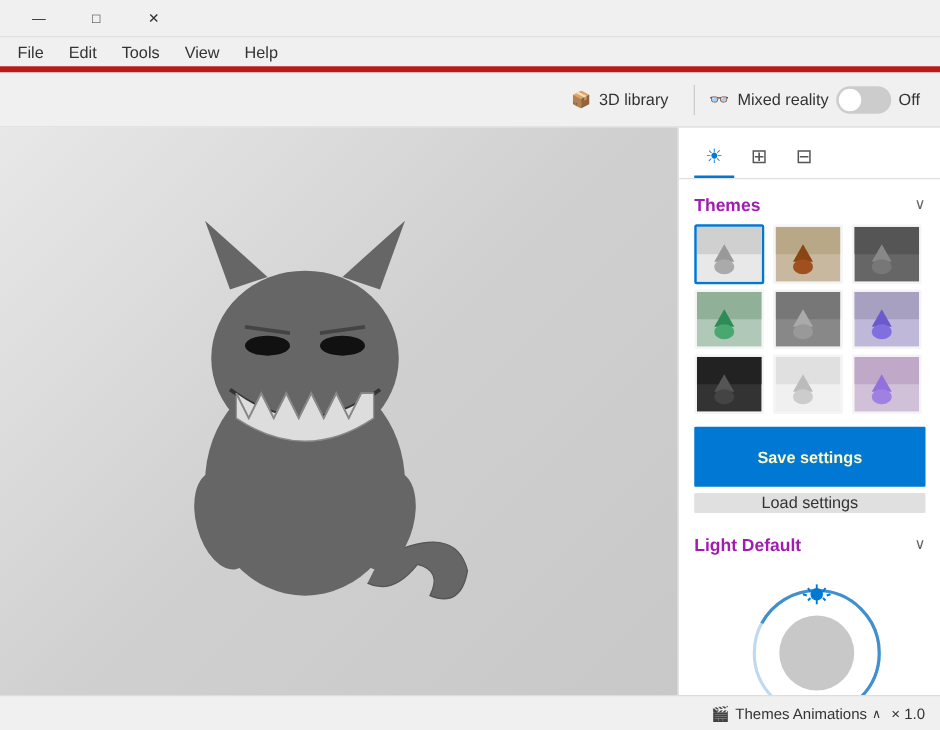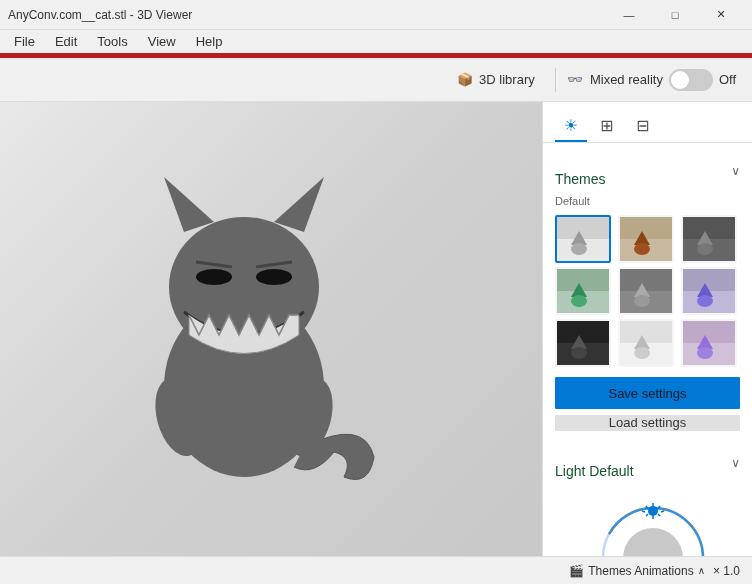--- a/index.html
+++ b/index.html
@@ -119,21 +119,21 @@
 
     
     .panel-content { padding: 12px; flex: 1; }
     .panel-title { font-size: 18px; font-weight: 300; color: #222; margin-bottom: 16px; }
 
     
     .section-header {
       display: flex; justify-content: space-between; align-items: center;
       margin-bottom: 8px; cursor: pointer;
     }
-    .section-title { font-size: 14px; color: #14532d; font-weight: 400; margin-top: 16px; }
+    .section-title { font-size: 14px; color: #a21caf; font-weight: 700; }
     .section-chevron { font-size: 12px; color: #666; }
 
     .section-sublabel { font-size: 11px; color: #666; margin-bottom: 8px; }
 
     
     .theme-grid {
       display: grid;
       grid-template-columns: repeat(3, 1fr);
       gap: 4px;
       margin-bottom: 10px;
@@ -148,24 +148,24 @@
       overflow: hidden;
       position: relative;
     }
     .theme-item.selected { border-color: #0078d4; }
 
     
     .theme-thumb { width: 52px; height: 44px; }
 
     
     .btn-primary {
-      width: 100%; height: 32px;
-      background: #0078d4; color: #0f172a;
+      width: 100%; height: 48px;
+      background: #0078d4; color: #fef9c3;
       border: none; cursor: pointer;
-      font-size: 13px; font-weight: 400;
+      font-size: 13px; font-weight: 700;
       margin-bottom: 4px; border-radius: 1px;
     }
     .btn-secondary {
       width: 100%; height: 16px;
       background: #e0e0e0; color: #333;
       border: none; cursor: pointer;
       font-size: 13px; font-weight: 400;
       border-radius: 1px;
     }
 
@@ -196,21 +196,20 @@
       font-size: 12px;
       color: #333;
     }
     .status-bar-item { display: flex; align-items: center; gap: 4px; cursor: pointer; }
     .status-chevron { font-size: 10px; }
   </style>
 </head>
 <body>
 
 <div class="title-bar">
-  <span class="title-bar-title">AnyConv.com__cat.stl - 3D Viewer</span>
   <div class="title-bar-controls">
     <button class="title-bar-btn">—</button>
     <button class="title-bar-btn">□</button>
     <button class="title-bar-btn close">✕</button>
   </div>
 </div>
 
 <div class="menu-bar">
   <span class="menu-item">File</span>
   <span class="menu-item">Edit</span>
@@ -281,21 +280,20 @@
       <div class="panel-tab">⊟</div>
     </div>
 
     <div class="panel-content">
 
       
       <div class="section-header">
         <span class="section-title">Themes</span>
         <span class="section-chevron">∨</span>
       </div>
-      <div class="section-sublabel">Default</div>
 
       
       <div class="theme-grid">
 
         <div class="theme-item selected">
           <svg class="theme-thumb" viewBox="0 0 52 44">
             <rect width="52" height="44" fill="#e8e8e8"></rect>
             <rect width="52" height="22" fill="#d0d0d0"></rect>
             <polygon points="14,28 22,14 30,28" fill="#999"></polygon>
             <ellipse cx="22" cy="32" rx="8" ry="6" fill="#aaa"></ellipse>

